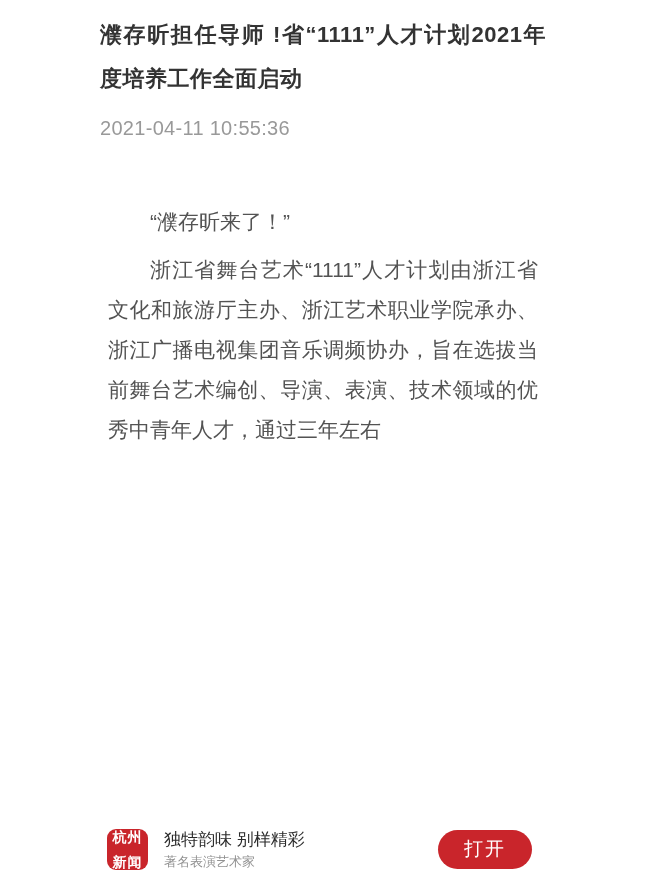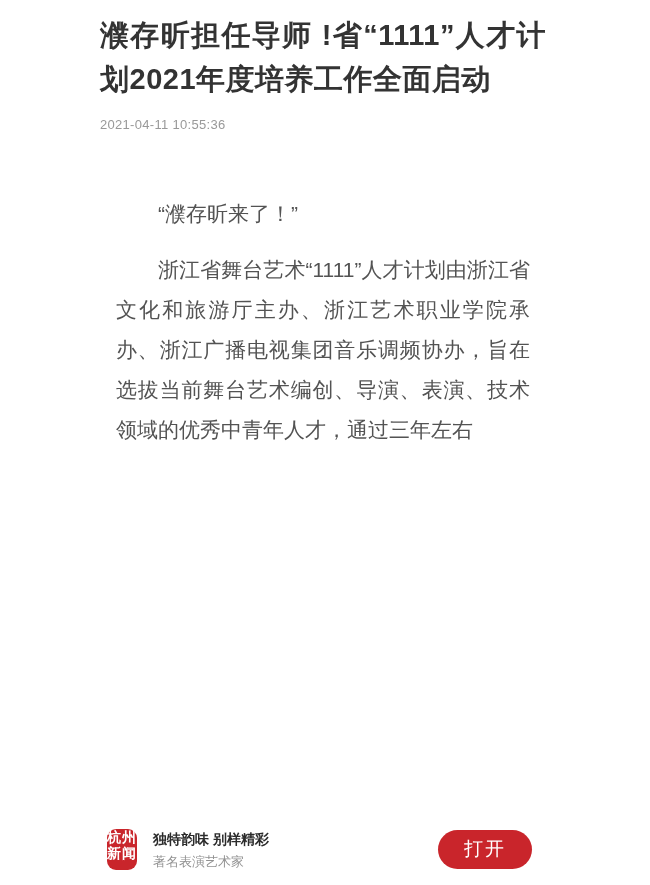--- a/index.html
+++ b/index.html
@@ -13,81 +13,81 @@
     height: 885px;
     overflow: hidden;
     position: relative;
     font-family: "Liberation Sans", sans-serif;
   }
   .content {
     padding: 13px 104px 0 100px;
   }
   .article-title {
     margin: 0;
-    font-size: 29px;
+    font-size: 22px;
     line-height: 44px;
     font-weight: 700;
     color: #333333;
     letter-spacing: 0.5px;
     text-align: justify;
   }
   .article-date {
     margin-top: 16px;
-    font-size: 13px;
+    font-size: 20px;
     color: #999999;
     letter-spacing: 0.3px;
   }
   .article-body {
     margin-top: 62px;
     font-size: 21px;
     line-height: 40px;
     color: #535353;
     text-align: justify;
   }
   .article-body p {
-    margin: 16px;
+    margin: 8px;
     text-indent: 2em;
   }
   .app-banner {
     position: fixed;
     left: 0;
     right: 0;
     bottom: 0;
     height: 66px;
     background: #ffffff;
     display: flex;
     align-items: center;
     padding: 0 118px 6px 107px;
     box-shadow: 0 -18px 14px -6px rgba(255,255,255,0.95);
   }
   .app-logo {
-    width: 30px;
+    width: 41px;
     height: 41px;
     border-radius: 9px;
     background: #c9252b;
     color: #ffffff;
     font-size: 14px;
     font-weight: 700;
     line-height: 16px;
     display: flex;
     flex-direction: column;
     align-items: center;
-    justify-content: flex-start;
+    justify-content: space-between;
     flex: 0 0 auto;
     letter-spacing: 1px;
   }
   .banner-text {
     margin-left: 16px;
     display: flex;
     flex-direction: column;
     justify-content: center;
   }
   .banner-slogan {
-    font-size: 14px;
-    font-weight: 700;
+    font-size: 17px;
+    font-weight: 400;
     color: #2b2b2b;
     line-height: 23px;
   }
   .banner-publisher {
     font-size: 13px;
     color: #919191;
     line-height: 16px;
     margin-top: 3px;
   }
   .open-button {

